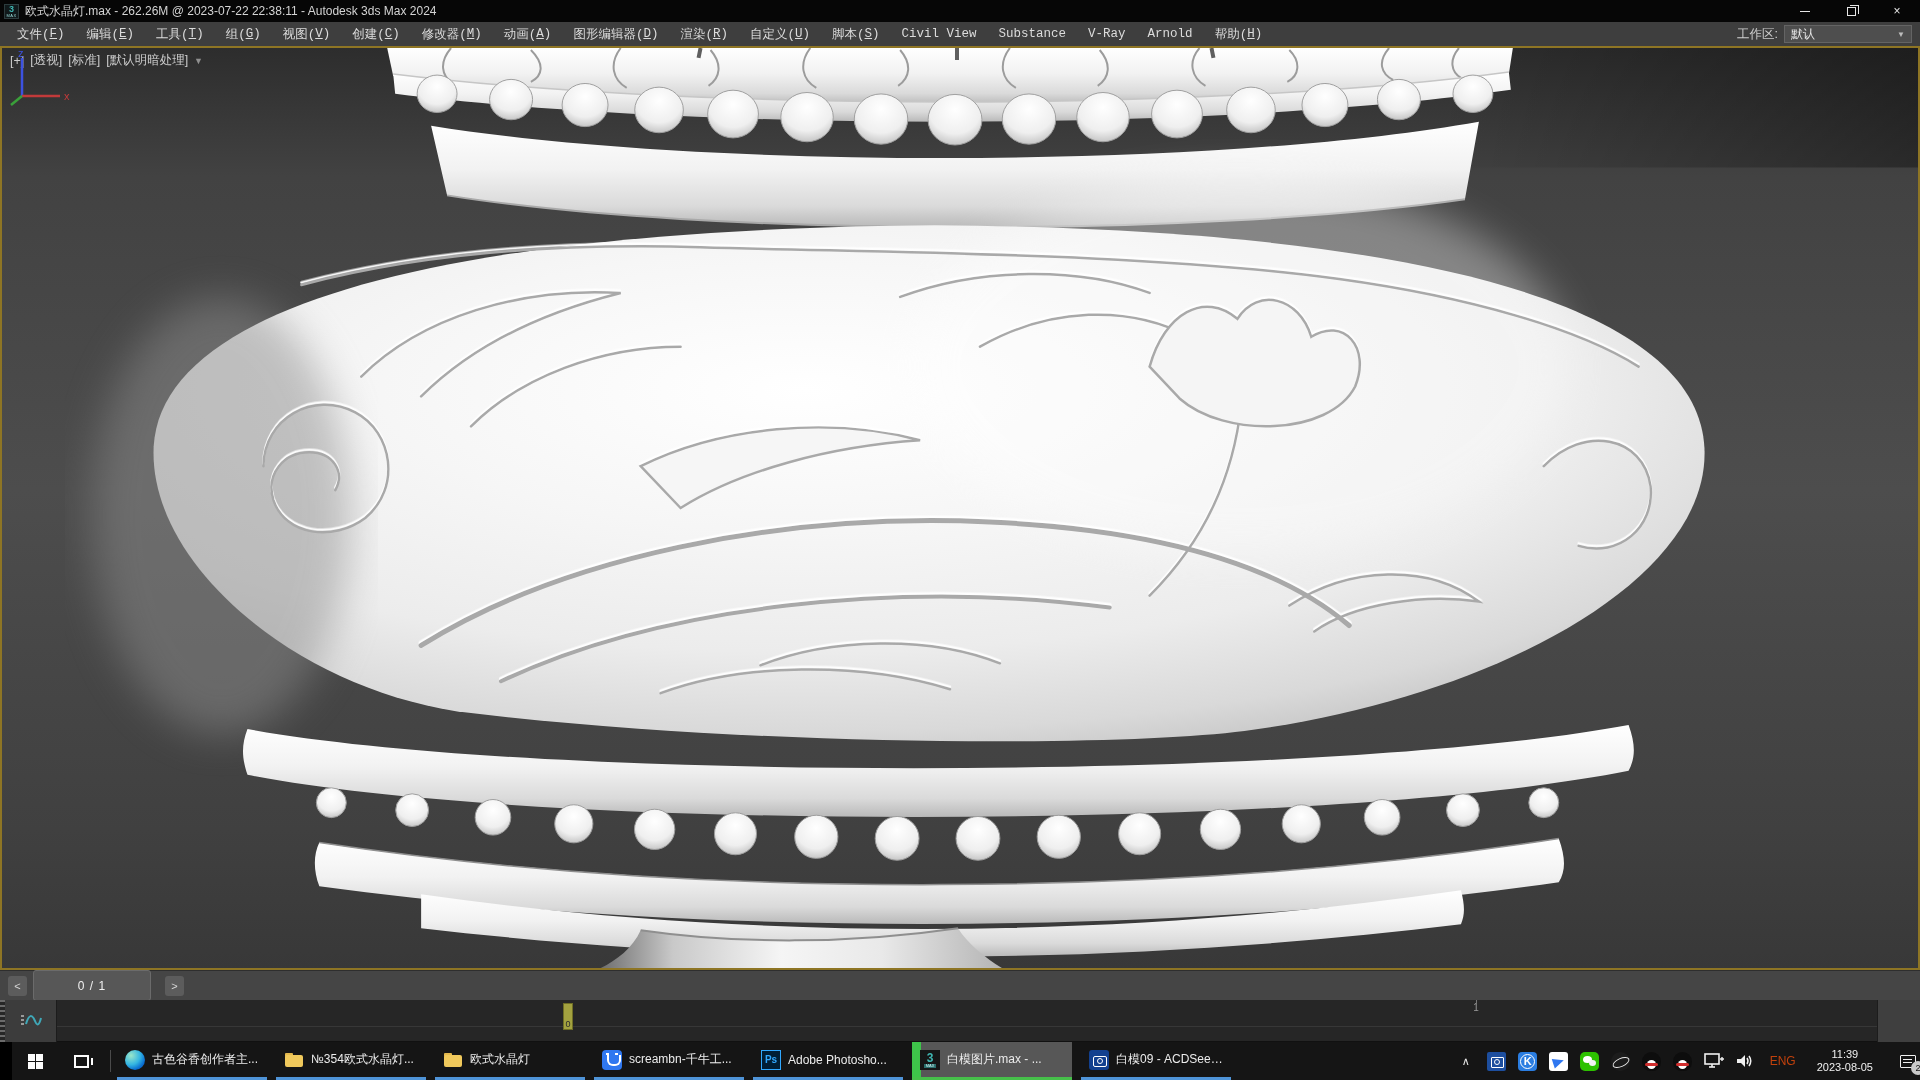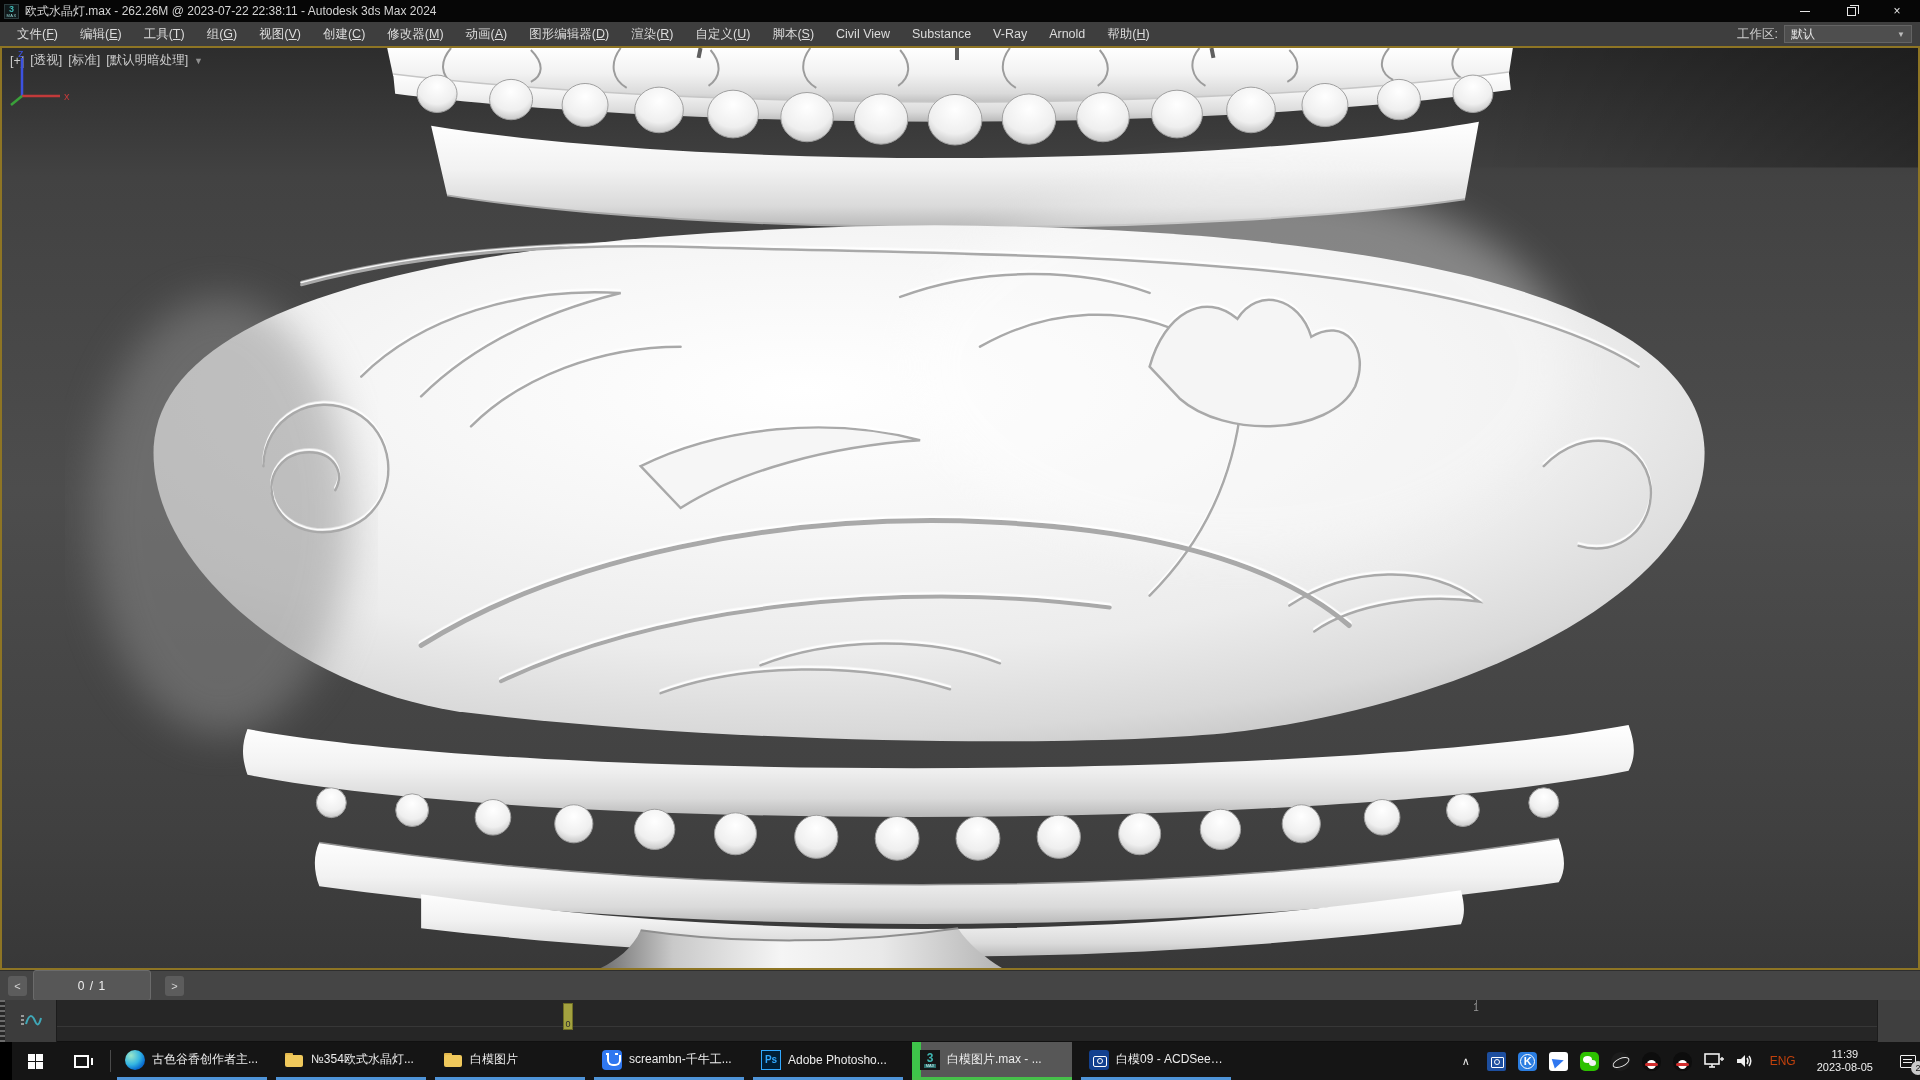--- a/index.html
+++ b/index.html
@@ -16,21 +16,21 @@
   .winctl{margin-left:auto;display:flex;height:22px;}
   .winbtn{width:46px;height:22px;display:flex;align-items:center;justify-content:center;color:#e6e6e6;font-size:12px;}
   .ic-min{width:10px;height:1px;background:#e6e6e6;display:block;}
   .ic-restore{width:9px;height:9px;border:1px solid #e6e6e6;position:relative;display:block;}
   .ic-restore::before{content:"";position:absolute;left:2px;top:-3px;width:8px;height:8px;border:1px solid #e6e6e6;border-left:none;border-bottom:none;}
 
   
   .menubar{position:absolute;left:0;top:22px;width:1920px;height:24px;background:#3e3e3e;
     display:flex;align-items:center;color:#dcdcdc;font-size:12.5px;}
   .menu-items{display:flex;align-items:center;height:100%;padding-left:6px;}
-  .menu-item{padding:0 11px;height:100%;display:flex;align-items:center;white-space:nowrap;cursor:default;}
+  .menu-item{padding:0 11px;height:100%;display:flex;align-items:center;white-space:nowrap;cursor:default;font-family:Liberation Mono, monospace;}
   .workspace{margin-left:auto;display:flex;align-items:center;gap:6px;padding-right:8px;color:#cfcfcf;}
   .ws-select{width:128px;height:18px;background:#4e4e4e;border:1px solid #646464;color:#e8e8e8;
     display:flex;align-items:center;padding:0 6px;font-size:12px;}
   .ws-select .arrow{margin-left:auto;font-size:8px;color:#bdbdbd;}
 
   
   .viewport{position:absolute;left:0;top:46px;width:1920px;height:924px;
     border:2px solid #8e7524;background:linear-gradient(180deg,#2d2d2d 0%,#424242 14%,#4d4d4d 48%,#404040 85%,#383838 100%);}
   .viewport svg{position:absolute;left:0;top:0;width:100%;height:100%;}
   .vp-label{position:absolute;left:8px;top:4px;color:#cccccc;font-size:12.5px;display:flex;gap:6px;align-items:center;z-index:5;}
@@ -354,21 +354,21 @@
   <div class="tb-app">
     <span class="appicon ic-edge"></span>
     <span class="lbl">古色谷香创作者主...</span>
   </div>
   <div class="tb-app">
     <span class="appicon ic-folder"></span>
     <span class="lbl">№354欧式水晶灯...</span>
   </div>
   <div class="tb-app">
     <span class="appicon ic-folder"></span>
-    <span class="lbl">白模图片</span>
+    <span class="lbl">欧式水晶灯</span>
   </div>
   <div class="tb-app">
     <span class="appicon ic-qianniu"></span>
     <span class="lbl">screambn-千牛工...</span>
   </div>
   <div class="tb-app">
     <span class="appicon ic-ps">Ps</span>
     <span class="lbl">Adobe Photosho...</span>
   </div>
   <div class="tb-app active">

